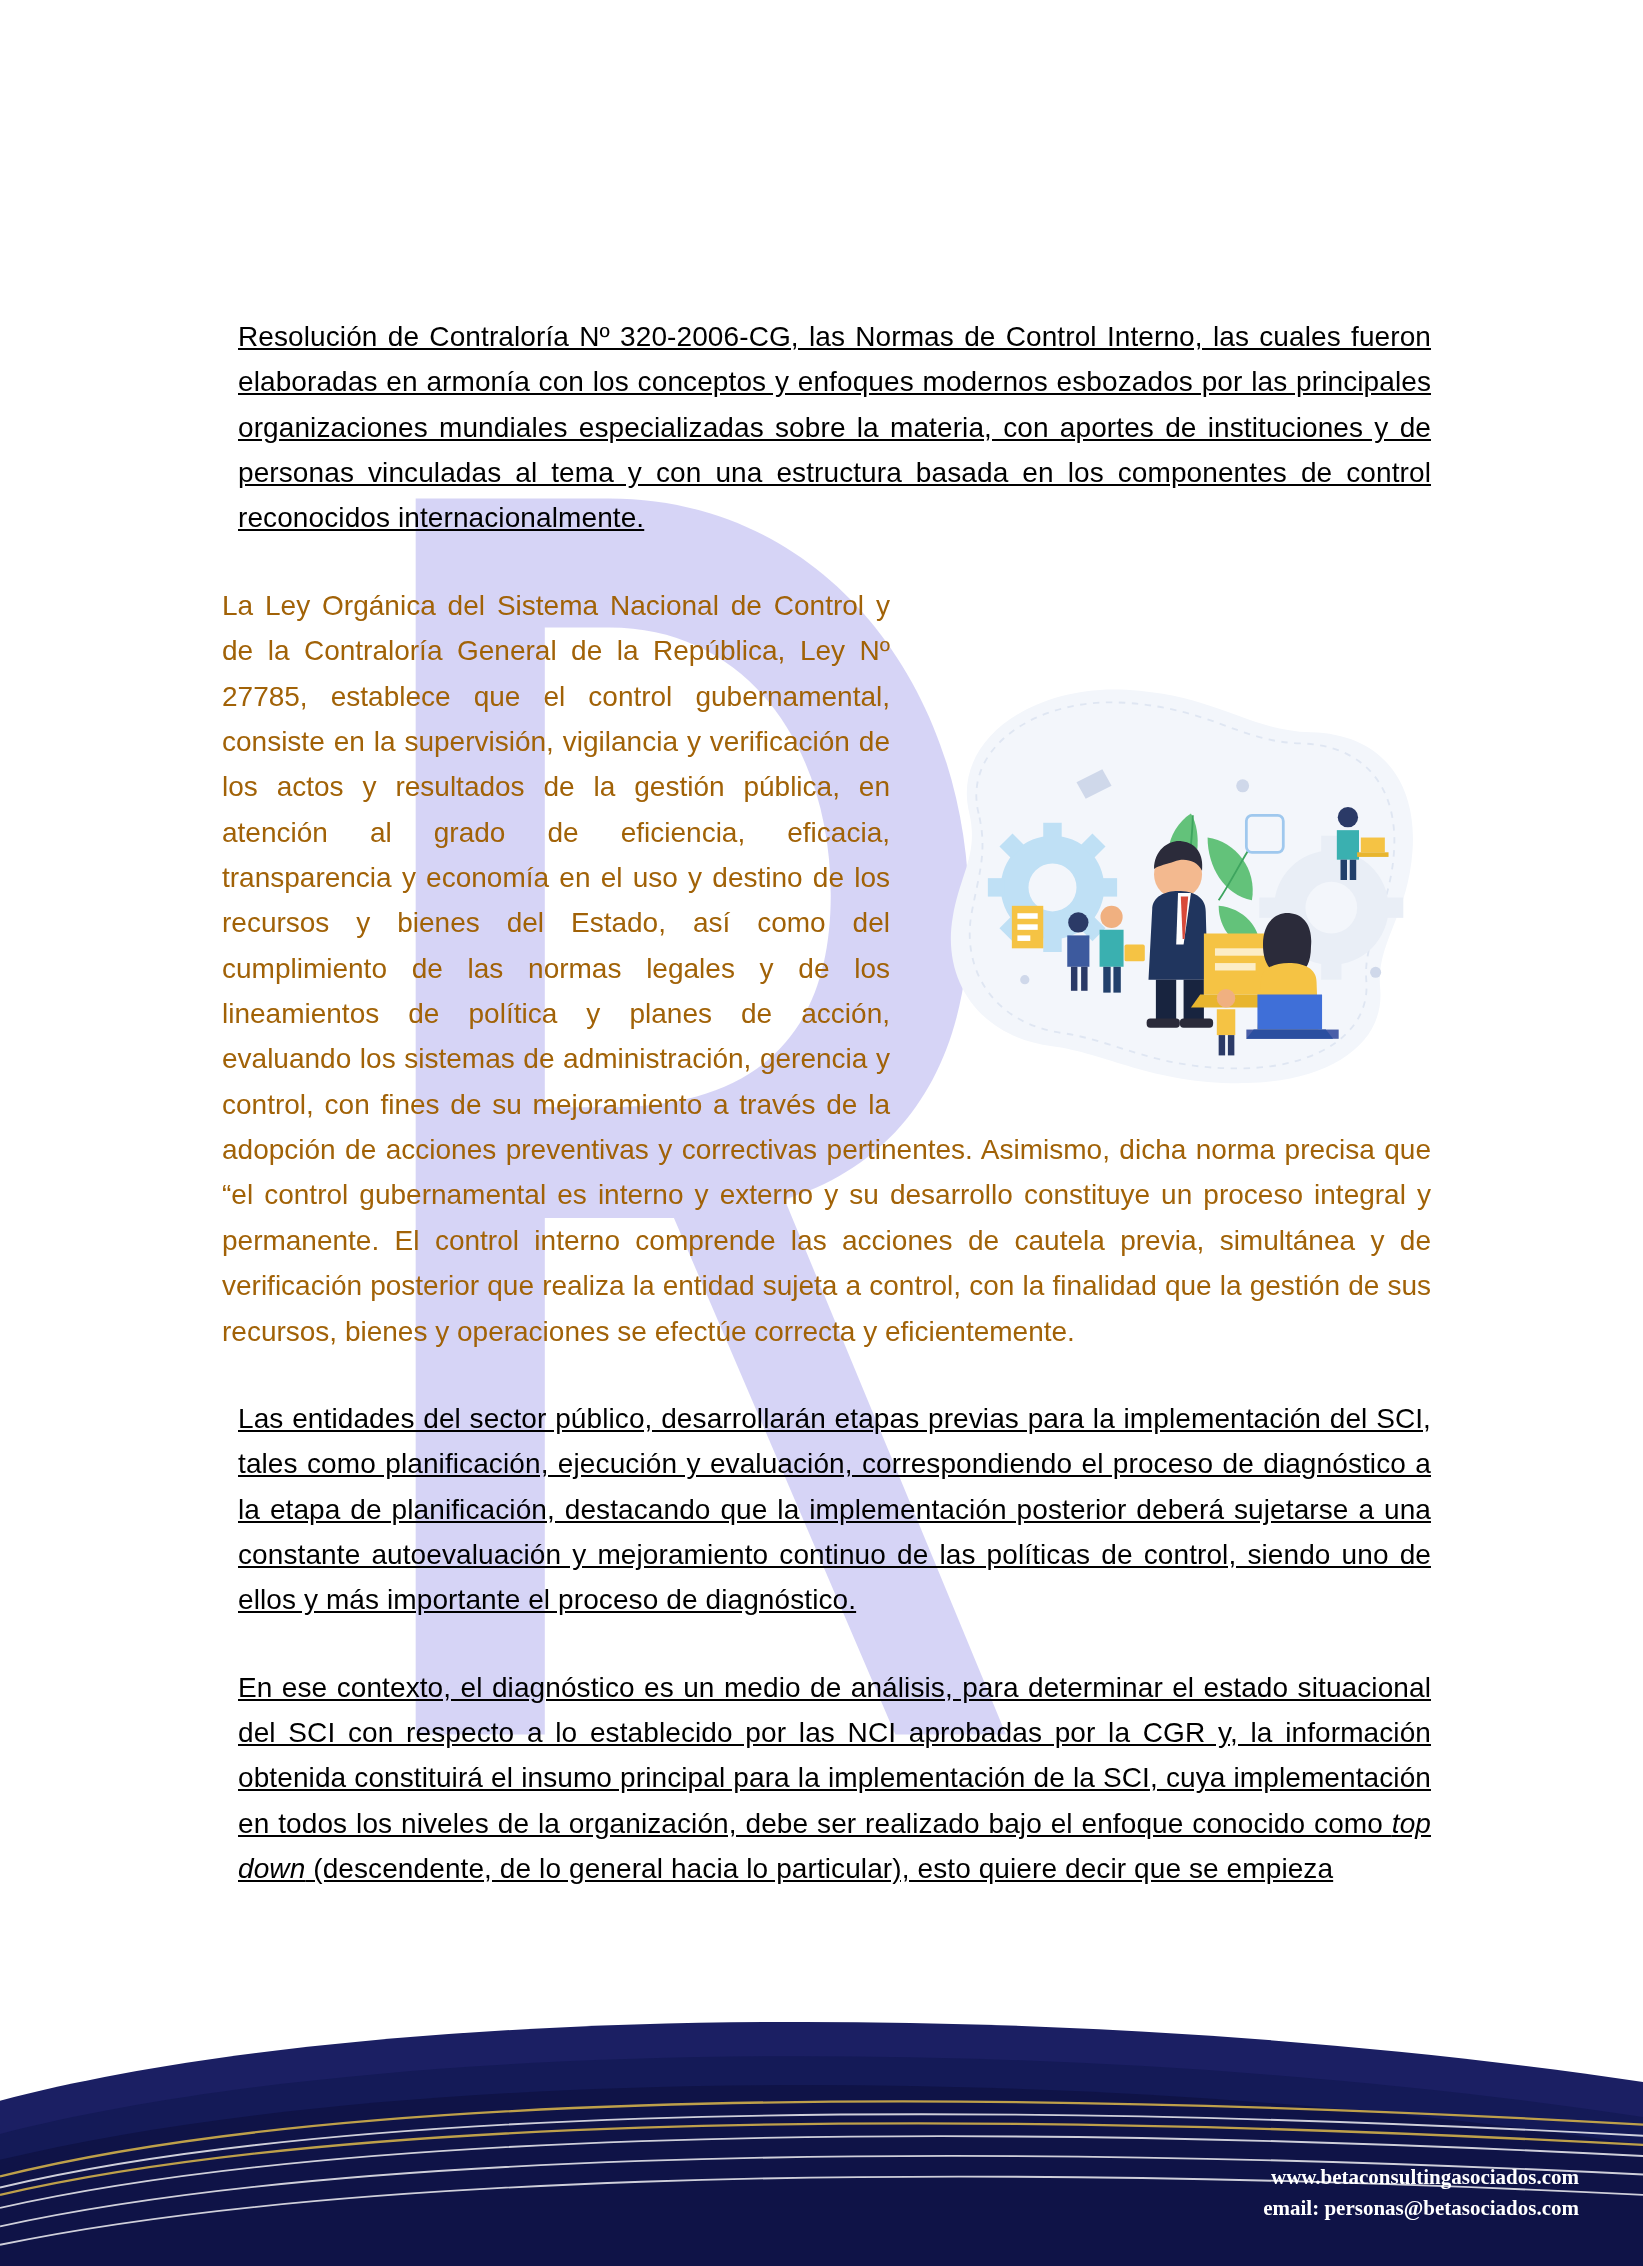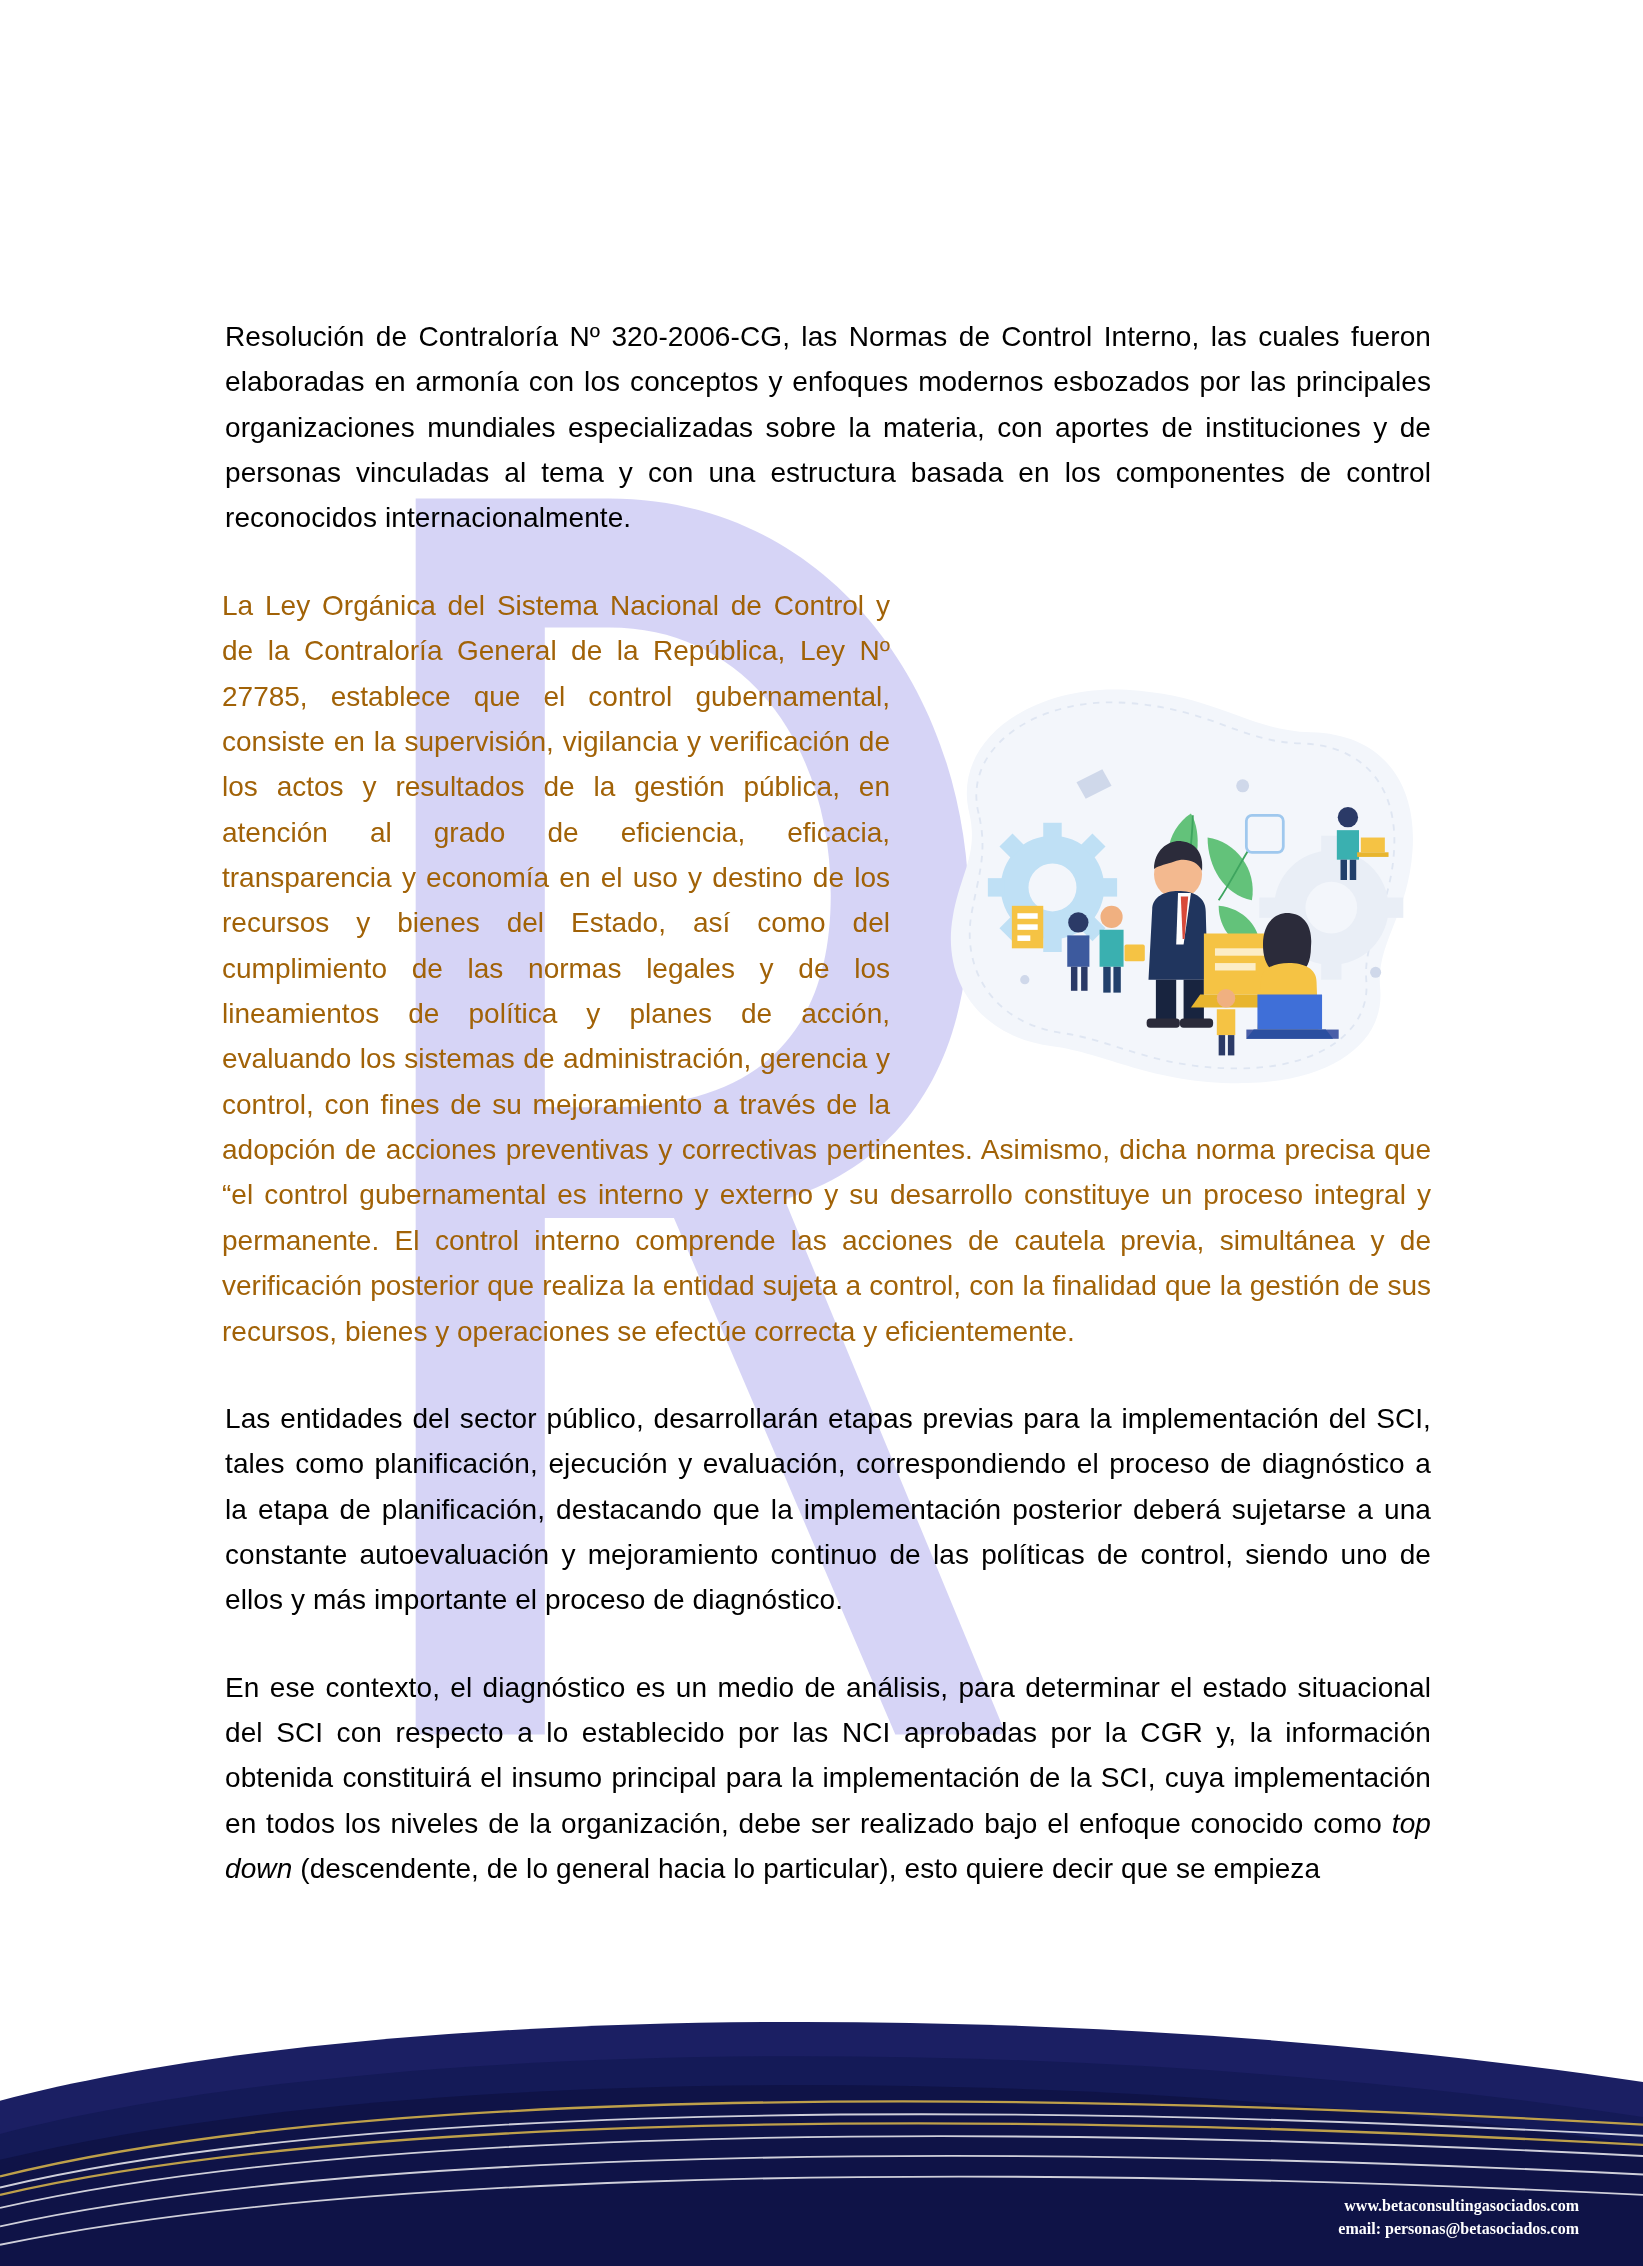--- a/index.html
+++ b/index.html
@@ -31,27 +31,28 @@
 
   
   .content {
     position: absolute;
     left: 222px;
     top: 314px;
     width: 1209px;
     z-index: 2;
   }
   p.para {
-    margin: 0 0 42px 3px;
+    margin: 0 0 42px 16px;
     font-size: 28px;
     line-height: 1.62;
     color: #000000;
     text-align: justify;
     text-justify: inter-word;
     letter-spacing: 0.1px;
+    text-decoration: underline;
   }
   p.para:last-child { margin-bottom: 0; }
   .italic { font-style: italic; }
 
   
   .wrap-para {
     margin: 0 0 42px 0;
     font-size: 28px;
     line-height: 1.62;
     color: #a16207;
@@ -79,26 +80,26 @@
     left: 0;
     bottom: 0;
     width: 1644px;
     height: 305px;
     z-index: 3;
   }
   .footer svg { display: block; width: 100%; height: 100%; }
   .footer-text {
     position: absolute;
     right: 65px;
-    bottom: 27px;
+    bottom: 44px;
     text-align: right;
     font-family: "Liberation Serif", serif;
     font-weight: bold;
     color: #ffffff;
-    font-size: 16px;
+    font-size: 21px;
     line-height: 1.45;
     z-index: 4;
   }
 </style>
 </head>
 <body>
 
 <div class="page">
 
   <div class="watermark">

